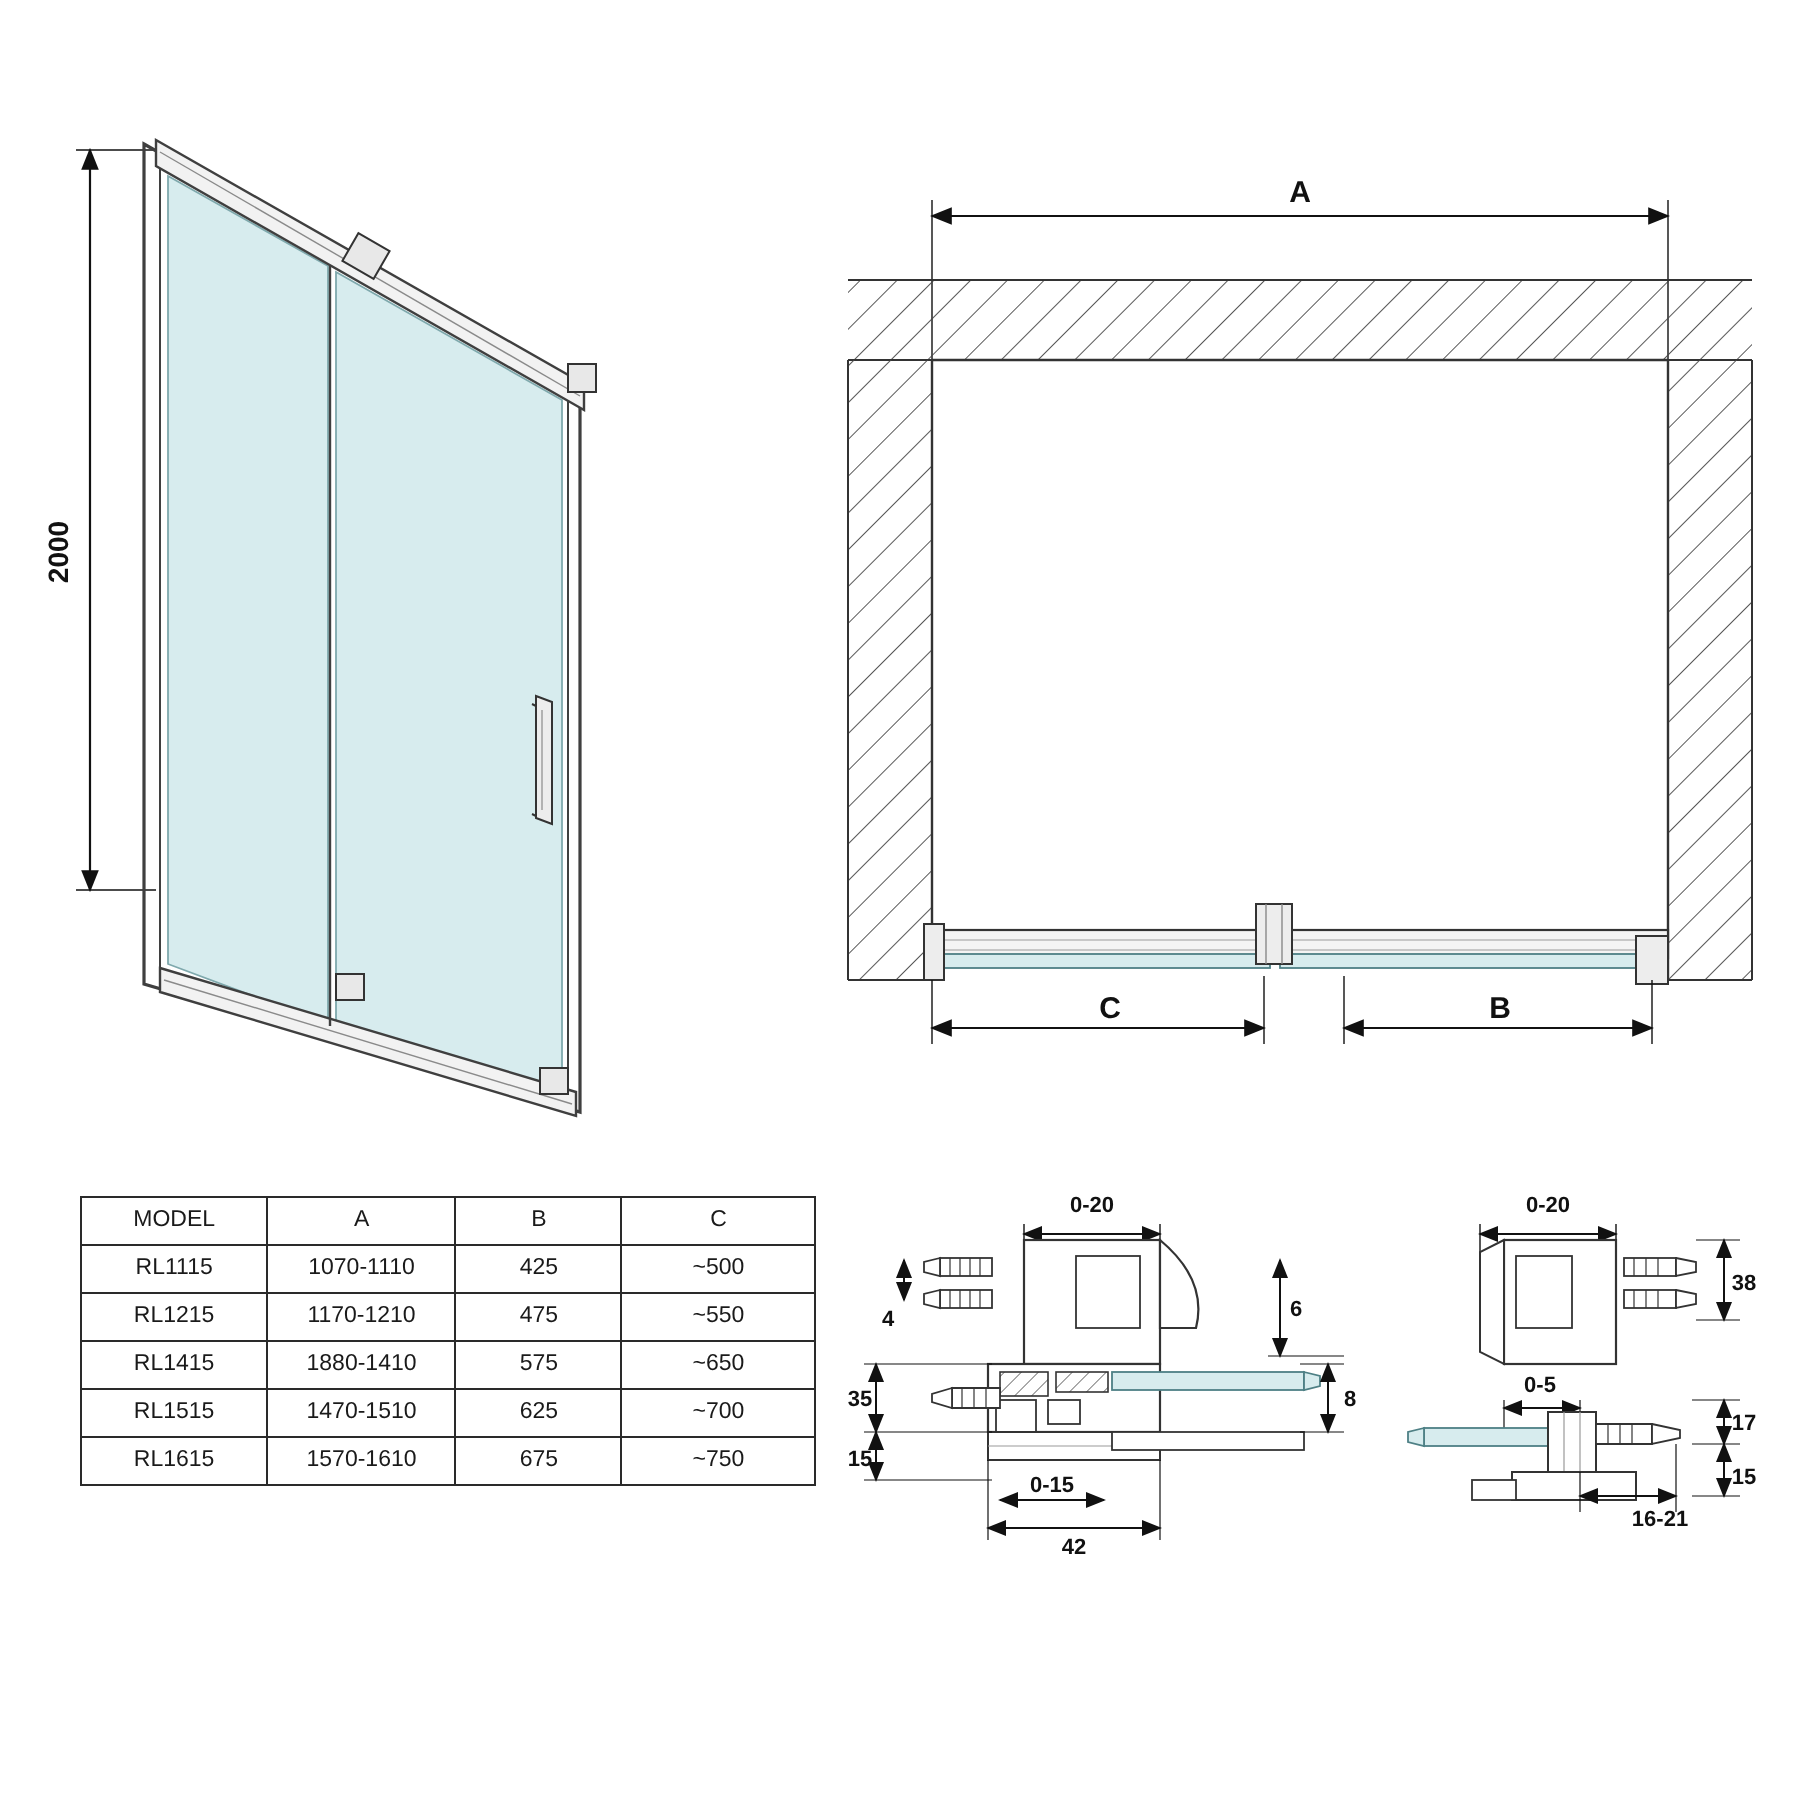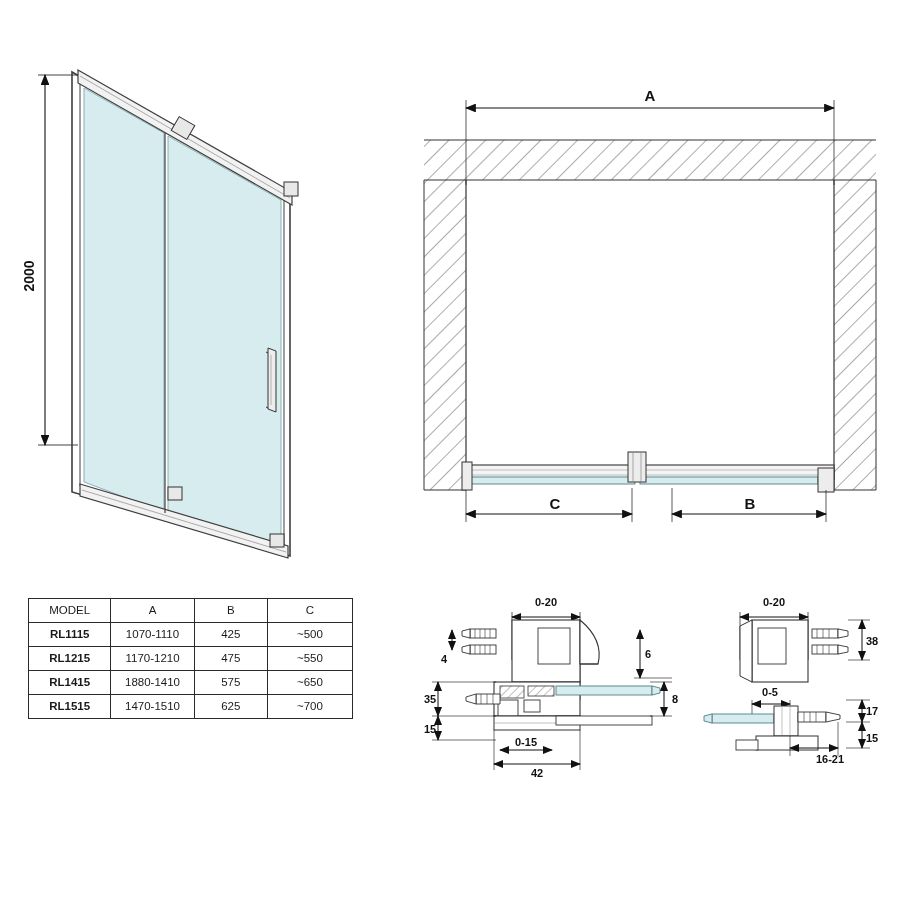--- a/index.html
+++ b/index.html
@@ -11,38 +11,38 @@
     position:relative;
     overflow:hidden;
   }
   .stage{position:absolute;left:0;top:0;width:900px;height:900px;}
   svg{display:block;}
   text{font-family:"Liberation Sans", sans-serif;fill:#111;}
 
   
   .spec-table{
     position:absolute;
-    left:28px;top:598px;
-    width:325px;
+    left:40px;top:598px;
+    width:368px;
     border-collapse:collapse;
     font-size:11.5px;
   }
   .spec-table th,.spec-table td{
     border:1px solid #2a2a2a;
     height:23px;
     text-align:center;
     font-weight:normal;
     padding:0;
     line-height:23px;
   }
   .spec-table th:first-child,.spec-table td:first-child{width:82px;}
   .spec-table th:nth-child(2),.spec-table td:nth-child(2){width:83px;}
   .spec-table th:nth-child(3),.spec-table td:nth-child(3){width:73px;}
   .spec-table th:nth-child(4),.spec-table td:nth-child(4){width:85px;}
-  .spec-table td.model{font-weight:bold;}
+  .spec-table td.model{font-weight:normal;}
 </style>
 </head>
 <body>
 
 <div class="stage">
 
 <svg width="900" height="900" viewBox="0 0 900 900">
   <defs>
     <marker id="arrEnd" markerWidth="10" markerHeight="8" refX="9" refY="4" orient="auto">
       <path d="M0,0 L10,4 L0,8 z" fill="#111"></path>
@@ -317,16 +317,22 @@
       <td>1880-1410</td>
       <td>575</td>
       <td>~650</td>
     </tr>
     <tr>
       <td class="model">RL1515</td>
       <td>1470-1510</td>
       <td>625</td>
       <td>~700</td>
     </tr>
+    <tr>
+      <td class="model">RL1615</td>
+      <td>1570-1610</td>
+      <td>675</td>
+      <td>~750</td>
+    </tr>
   </tbody>
 </table>
 
 </div>
 
 </body></html>

